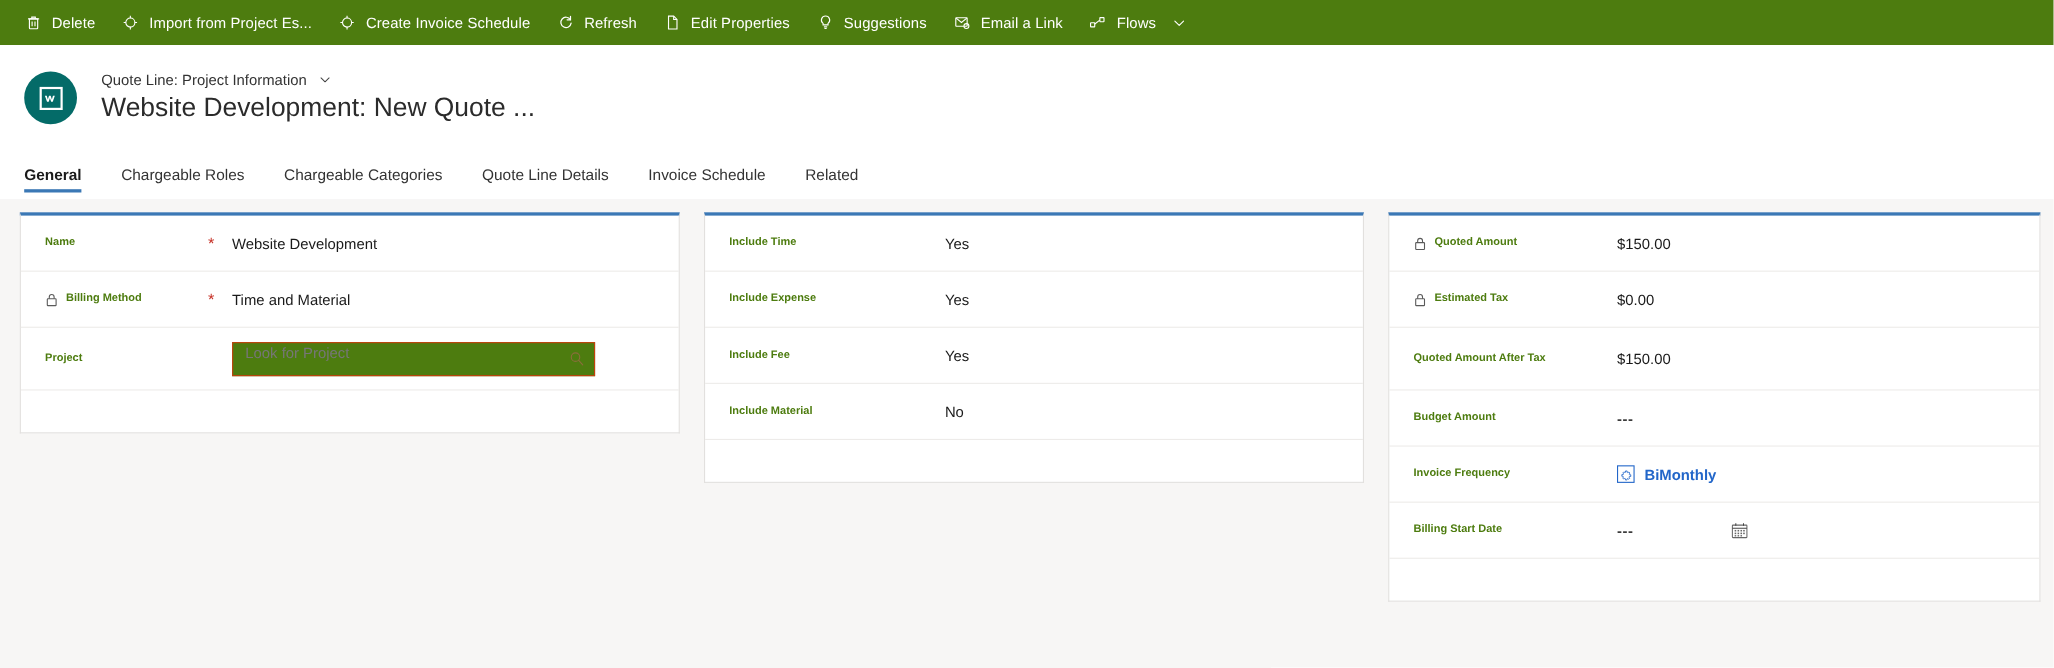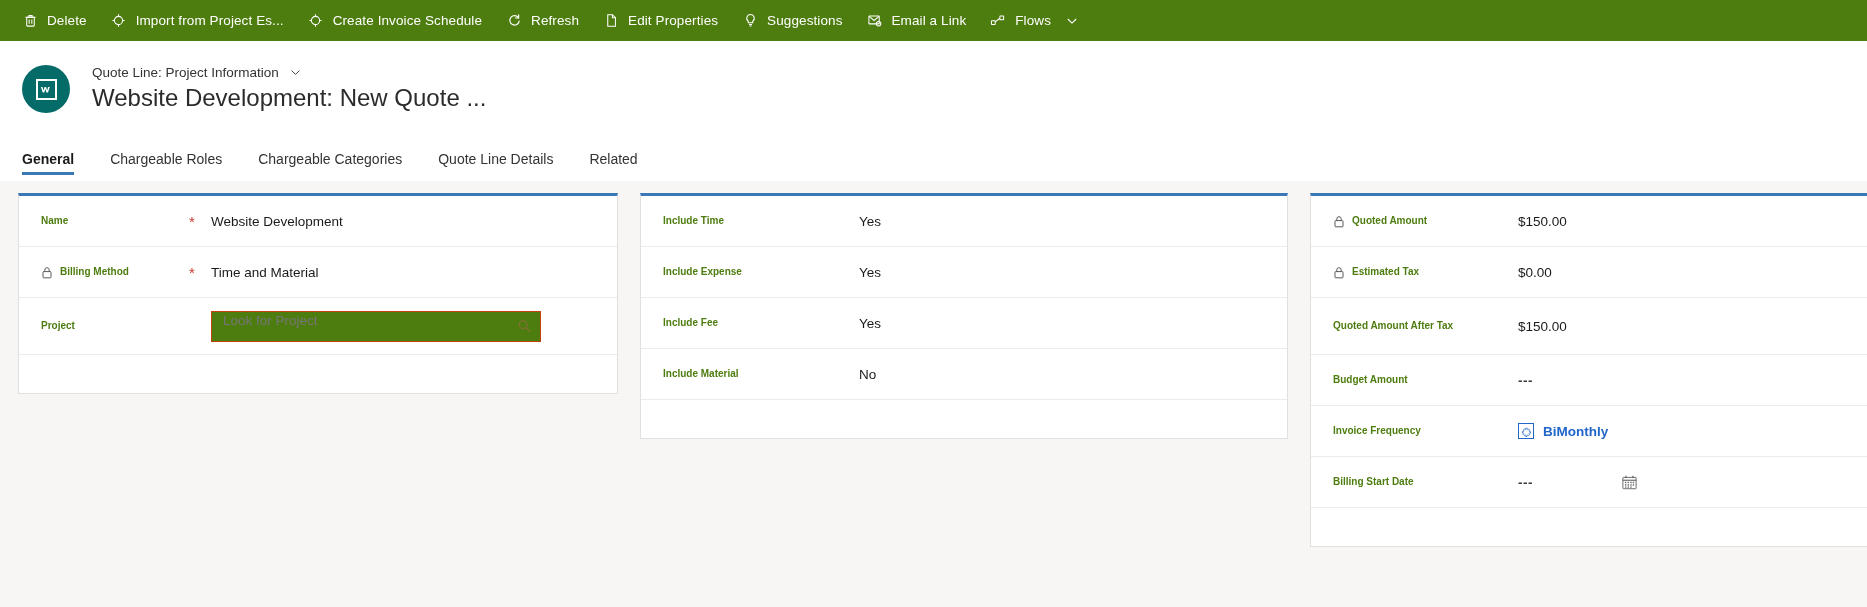--- a/index.html
+++ b/index.html
@@ -112,21 +112,21 @@
     gap: 22px;
     align-items: flex-start;
   }
   .card {
     background: #ffffff;
     border: 1px solid #e2e0de;
     border-top: 3px solid #3b78b5;
     flex: 0 0 auto;
   }
   .card.col1 { width: 600px; }
-  .card.col2 { width: 648px; }
+  .card.col2 { width: 600px; }
   .card.col3 { width: 593px; }
 
   .frow {
     display: flex;
     align-items: center;
     min-height: 51px;
     padding: 0 18px 0 22px;
     border-bottom: 1px solid #edebe9;
   }
   .frow.tall { min-height: 57px; }
@@ -327,20 +327,23 @@
     <span>General</span>
   </div>
   <div class="tab">
     <span>Chargeable Roles</span>
   </div>
   <div class="tab">
     <span>Chargeable Categories</span>
   </div>
   <div class="tab">
     <span>Quote Line Details</span>
+  </div>
+  <div class="tab">
+    <span>Invoice Schedule</span>
   </div>
   <div class="tab">
     <span>Related</span>
   </div>
 </div>
 
 <div class="canvas">
 
   <div class="card col1">
 

